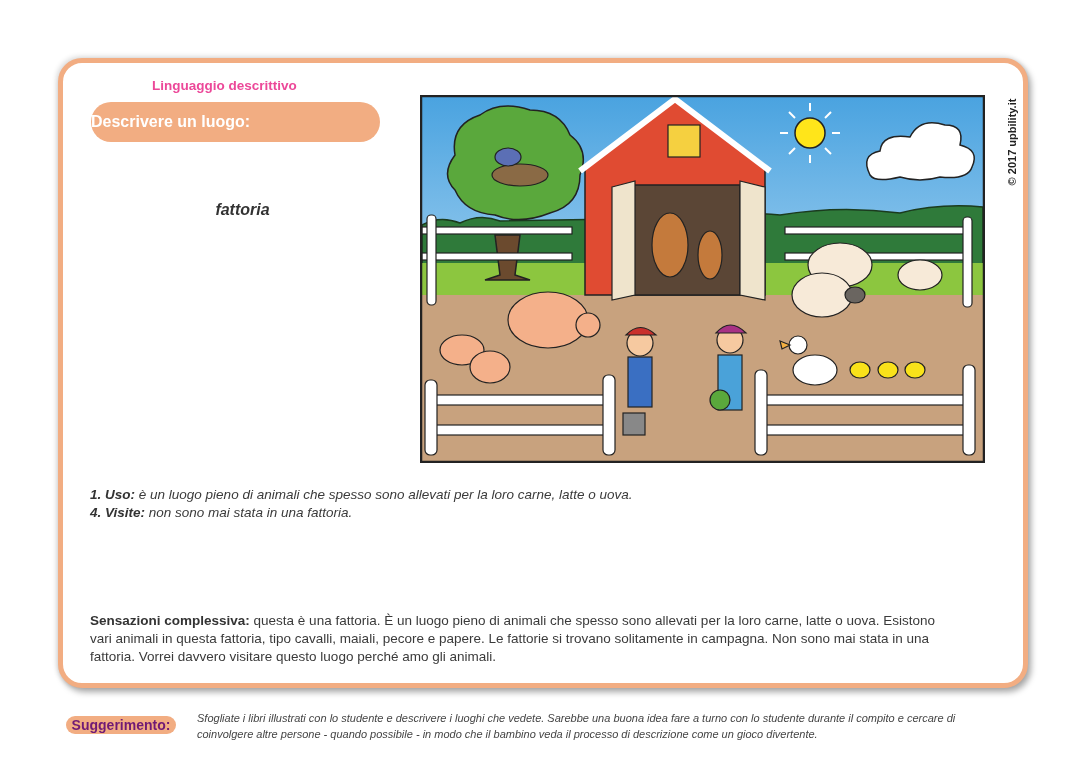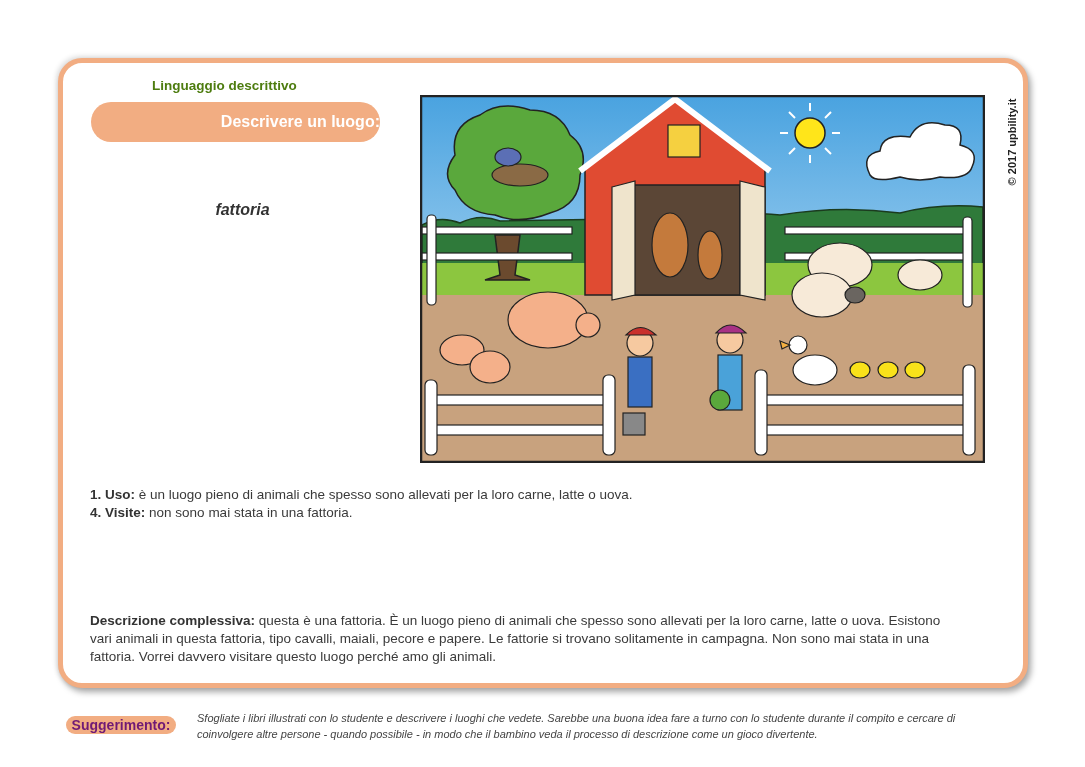--- a/index.html
+++ b/index.html
@@ -6,42 +6,42 @@
   html, body { width: 1085px; height: 767px; background: #ffffff; overflow: hidden; }
   body { position: relative; font-family: "Liberation Sans", "DejaVu Sans", sans-serif; color: #333; }
 
   .card {
     position: absolute; left: 58px; top: 58px; width: 970px; height: 630px;
     border: 5px solid #f2ad82; border-radius: 24px; background: #fff;
     box-shadow: 3px 4px 6px rgba(0,0,0,0.35), -2px -2px 5px rgba(0,0,0,0.12);
   }
   .subtitle {
     position: absolute; left: 152px; top: 78px; width: 160px;
-    font-size: 13.5px; font-weight: bold; color: #4d7c0f; text-align: left;
+    font-size: 13.5px; font-weight: bold; color: #ec4899; text-align: left;
   }
   .pill {
     position: absolute; left: 91px; top: 102px; width: 289px; height: 40px;
     background: #f2ad82; border-radius: 20px; color: #fff; font-weight: bold;
-    font-size: 16px; display: flex; align-items: center; justify-content: flex-end;
+    font-size: 16px; display: flex; align-items: center; justify-content: flex-start;
   }
   .place {
     position: absolute; left: 160px; top: 201px; width: 165px; text-align: center;
     font-size: 16px; font-weight: bold; color: #333; font-style: italic;
   }
   .copyright {
     position: absolute; left: 1002px; top: 88px; width: 20px; height: 108px;
     display: flex; align-items: center; justify-content: center;
   }
   .copyright span {
     display: inline-block; transform: rotate(-90deg); white-space: nowrap;
     font-size: 11px; font-weight: bold; color: #222;
   }
   .illustration { position: absolute; left: 420px; top: 95px; width: 565px; height: 368px; }
 
-  .qa { position: absolute; left: 90px; top: 486px; font-size: 13.5px; line-height: 18px; color: #3a3a3a; }
+  .qa { position: absolute; left: 90px; top: 486px; font-size: 13.5px; line-height: 18px; color: #3a3a3a; font-style: italic; }
   .qa .row { white-space: nowrap; }
   .qa b { color: #333; }
 
   .summary {
     position: absolute; left: 90px; top: 612px; width: 870px;
     font-size: 13.5px; line-height: 18px; color: #3a3a3a;
   }
   .summary b { color: #333; }
 
   .tip-badge {
@@ -176,20 +176,20 @@
     <rect x="1" y="1" width="563" height="366" fill="none" stroke="#222" stroke-width="2.5"></rect>
   </svg>
 </div>
 
 <div class="qa">
   <div class="row"><b>1.</b> <b>Uso:</b> <span>è un luogo pieno di animali che spesso sono allevati per la loro carne, latte o uova.</span></div>
   <div class="row"><b>4.</b> <b>Visite:</b> <span>non sono mai stata in una fattoria.</span></div>
 </div>
 
 <div class="summary">
-  <b>Descrizione complessiva:</b>
+  <b>Sensazioni complessiva:</b>
   <span>questa è una fattoria. È un luogo pieno di animali che spesso sono allevati per la loro carne, latte o uova. Esistono vari animali in questa fattoria, tipo cavalli, maiali, pecore e papere. Le fattorie si trovano solitamente in campagna. Non sono mai stata in una fattoria. Vorrei davvero visitare questo luogo perché amo gli animali.</span>
 </div>
 
 <div class="tip-badge">
   <span>Suggerimento:</span>
 </div>
 <div class="tip-text">Sfogliate i libri illustrati con lo studente e descrivere i luoghi che vedete. Sarebbe una buona idea fare a turno con lo studente durante il compito e cercare di coinvolgere altre persone - quando possibile - in modo che il bambino veda il processo di descrizione come un gioco divertente.</div>
 
 </body></html>

